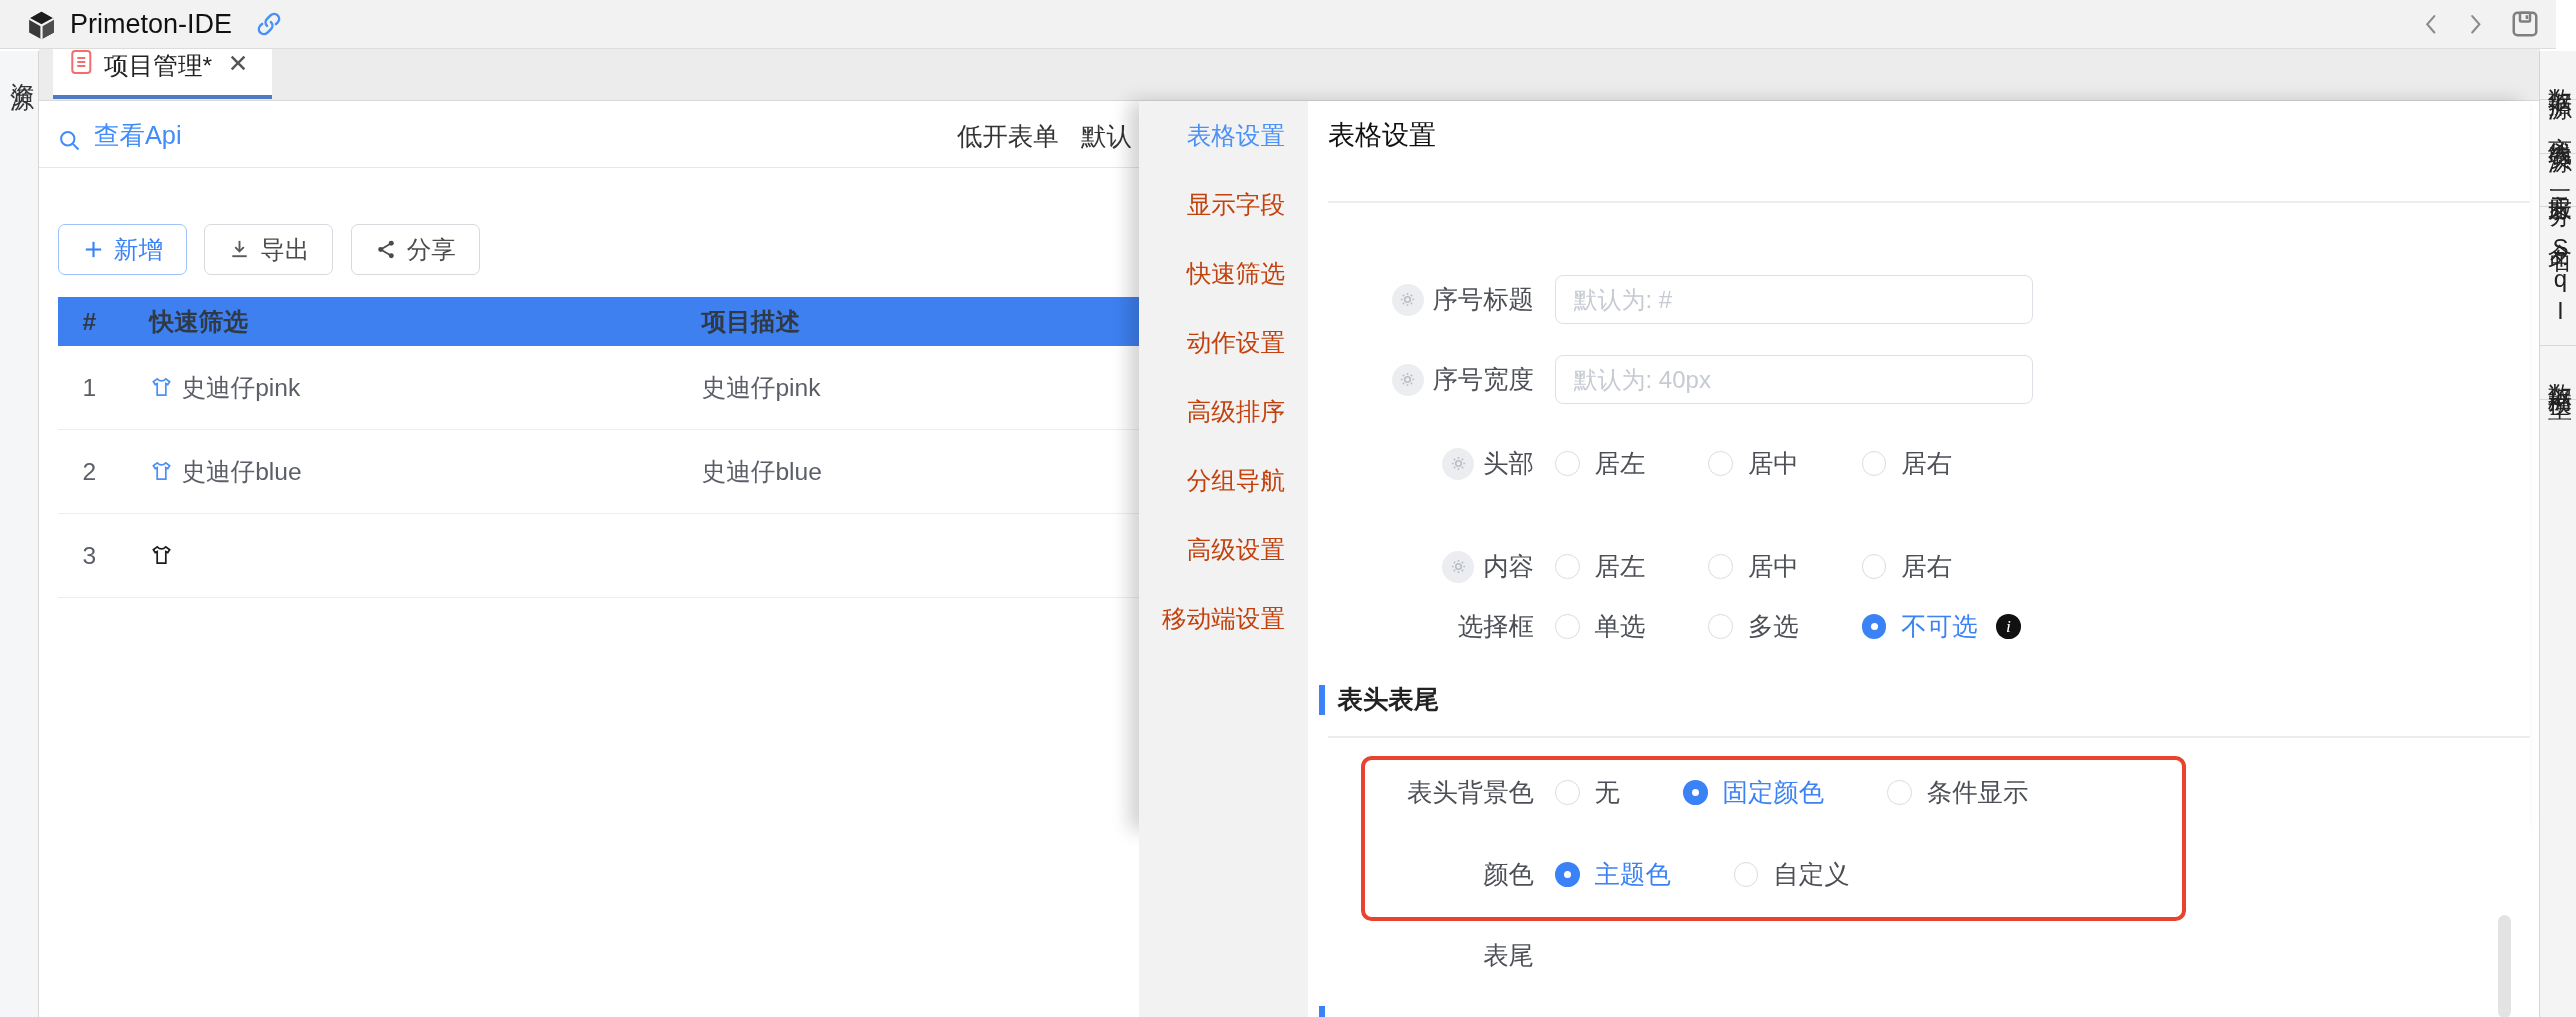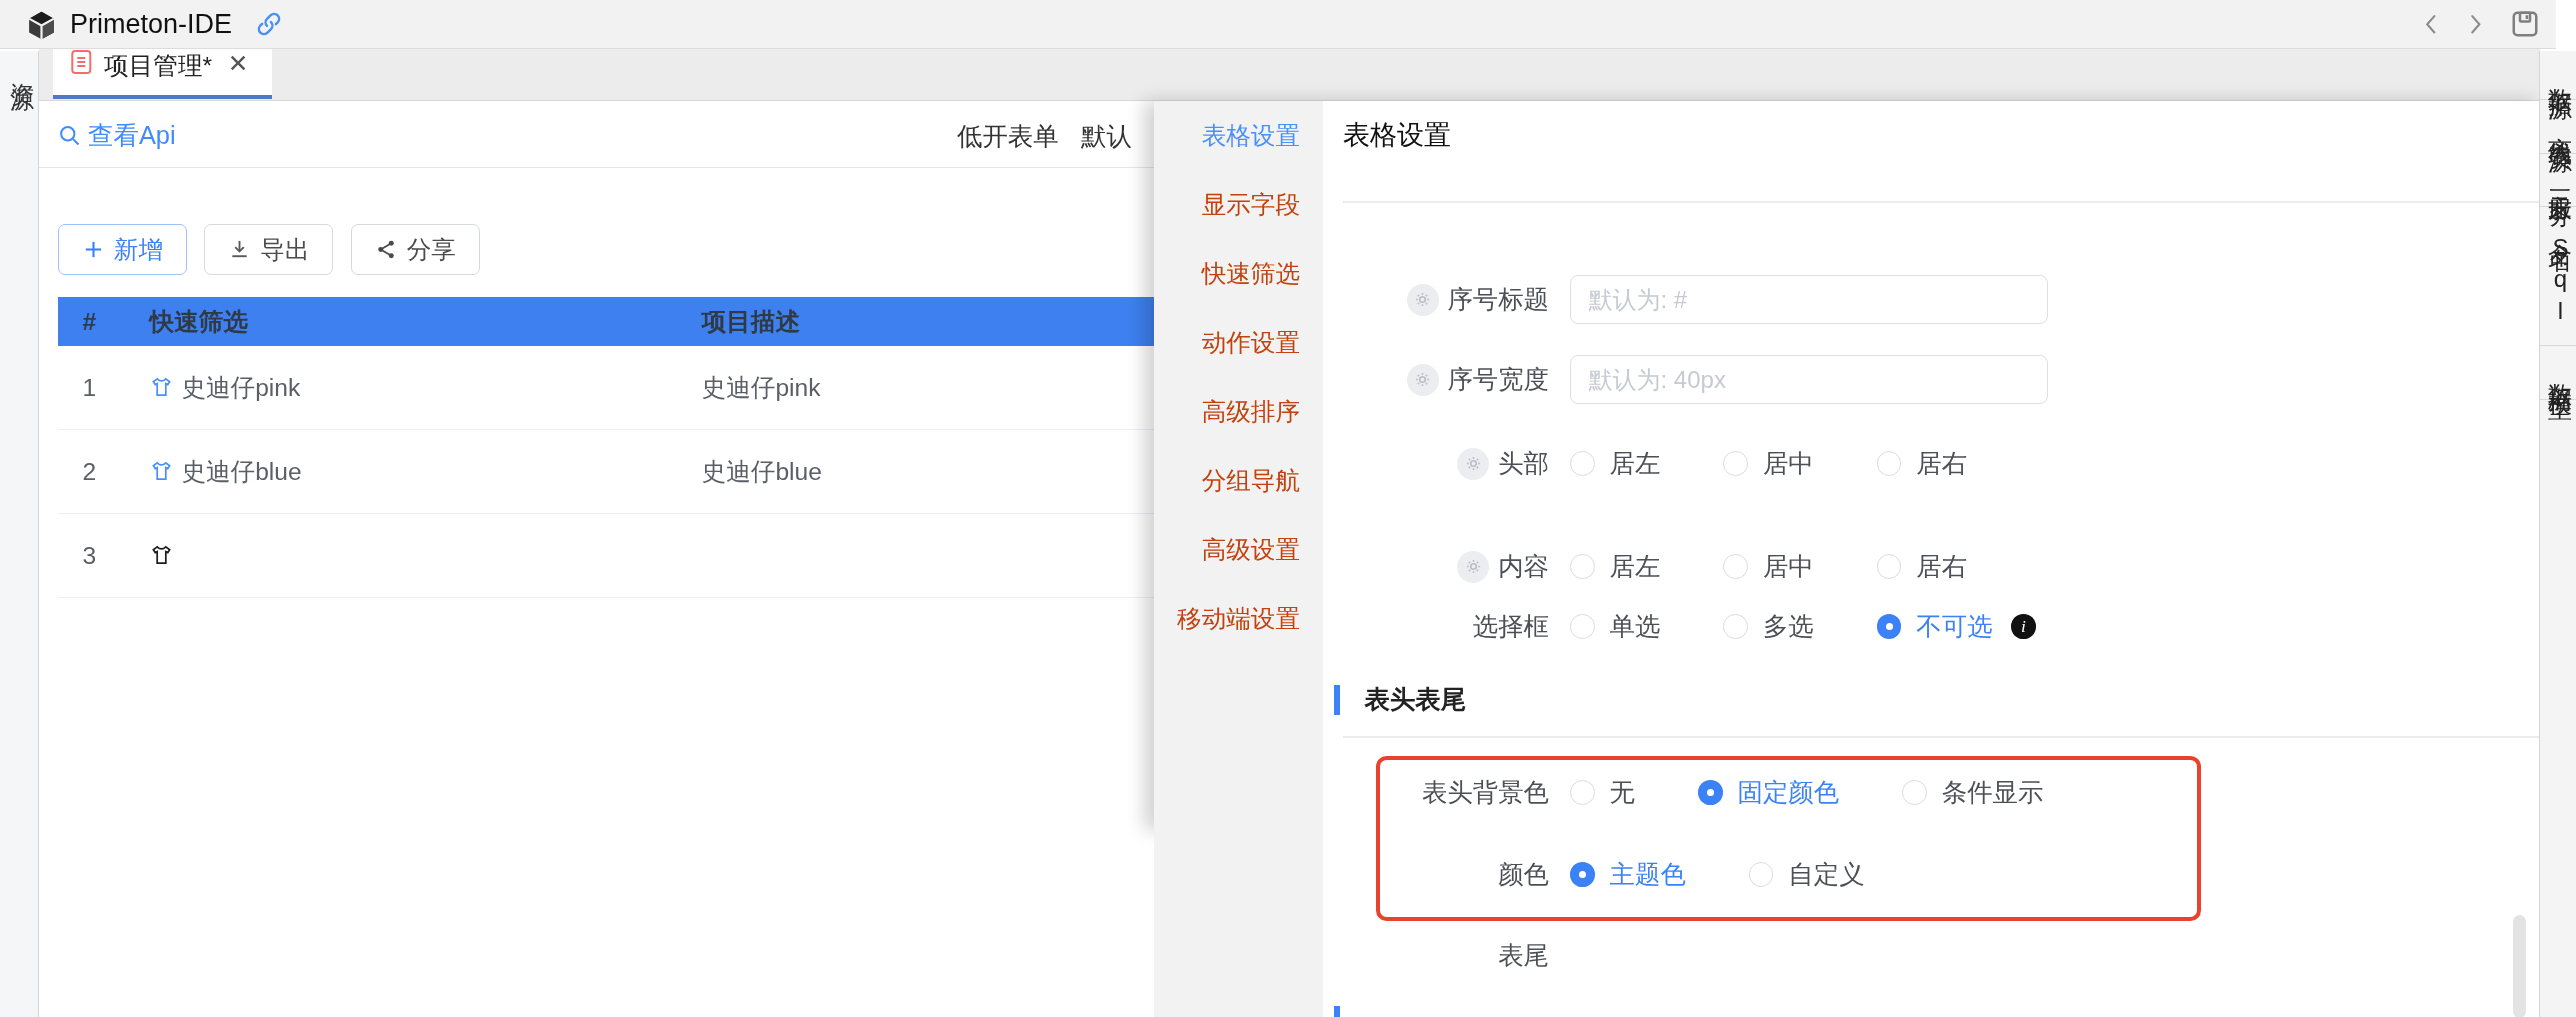--- a/index.html
+++ b/index.html
@@ -29,21 +29,21 @@
   .tab { position:absolute; left:14px; top:0; height:50px; width:219px; background:#fff;
          display:flex; align-items:flex-start; padding:0 16px; gap:10.5px;
          border-bottom:4.4px solid #4d7ac2; }
   .tab-label { font-size:24.6px; color:#222; white-space:nowrap; }
   .tab-close { font-size:24.6px; color:#555; margin-left:5.3px; cursor:pointer; }
 
   
   .main { position:absolute; left:39px; top:101px; width:2501px; height:916px; background:#fff; z-index:10; }
   .toolbar { position:absolute; left:0; top:0; width:1140px; height:67px; background:#fff;
              border-bottom:1.8px solid #e6e6e6; }
-  .view-api { position:absolute; left:17.5px; top:17.5px; display:flex; align-items:center; gap:7px;
+  .view-api { position:absolute; left:17.5px; top:17.5px; display:flex; align-items:flex-end; gap:13px;
               color:#3f8cfa; font-size:25.4px; cursor:pointer; }
   .tb-right-1 { position:absolute; left:918px; top:19px; font-size:25.4px; color:#333; }
   .tb-right-2 { position:absolute; left:1042px; top:19px; font-size:25.4px; color:#333; }
 
   .btn-row { position:absolute; left:19px; top:123px; display:flex; gap:17.5px; }
   .btn { height:51px; border:1.8px solid #d6d9de; border-radius:7px; background:#fff;
          display:flex; align-items:center; gap:8.8px; padding:0 23px; font-size:24.6px; color:#4c4c4c; cursor:pointer; }
   .btn.primary { border-color:#9cc2f7; color:#3b82f6; }
 
   .ptable { position:absolute; left:19px; top:196px; width:1138px; }
@@ -51,21 +51,21 @@
            align-items:center; color:#2f3a46; font-weight:bold; font-size:24.6px; }
   .thead > div { padding-left:24.6px; }
   .trow { display:grid; grid-template-columns:67px 552px 1fr; height:84px; align-items:center;
           border-bottom:1.8px solid #ebeef5; font-size:24.6px; color:#5a5e66; }
   .trow > div { padding-left:24.6px; }
   .name-cell { display:flex; align-items:center; gap:8.8px; padding-left:24.6px; }
   .shirt { width:23px; height:23px; flex:0 0 23px; }
 
   
   .panel { position:absolute; left:1139px; top:101px; width:1391px; height:729px; background:#fff;
-           box-shadow:-10.5px 0 17.5px rgba(0,0,0,0.18); z-index:45;margin-left:15px; }
+           box-shadow:-10.5px 0 17.5px rgba(0,0,0,0.18); z-index:45; }
   .panel-menu { position:absolute; left:0; top:0; width:169px; height:916px; background:#f2f2f3; }
   .pm-item { height:69px; display:flex; align-items:center; justify-content:flex-end;
              padding-right:23px; font-size:24.6px; color:#c2410c; cursor:pointer; white-space:nowrap; }
   .pm-item.active { color:#4a90f6; }
   .panel-body { position:absolute; left:169px; top:0; width:1222px; height:916px; background:#fff; overflow:hidden; }
   .panel-title { position:absolute; left:20px; top:16px; font-size:27px; color:#111; }
   .panel-divider { position:absolute; left:20px; top:100px; right:0; height:1.8px; background:#ebecef; }
 
   .form-row { position:absolute; left:0; width:1222px; height:51px; display:flex; align-items:center; }
   .f-label { width:226px; display:flex; align-items:center; justify-content:flex-end; gap:8.8px;
@@ -82,21 +82,21 @@
   .radio { width:24.6px; height:24.6px; border-radius:50%; border:1.8px solid #d9dce3; background:#fff; flex:0 0 24.6px; }
   .radio.sel { border:none; background:#3b82f6; position:relative; }
   .radio.sel::after { content:""; position:absolute; left:8.8px; top:8.8px; width:7px; height:7px;
                       border-radius:50%; background:#fff; }
   .opt-label { font-size:25.4px; color:#4c4f55; white-space:nowrap; }
   .opt-label.sel-label { color:#3b82f6; }
   .info { display:inline-flex; align-items:center; justify-content:center; width:24.6px; height:24.6px;
           border-radius:50%; background:#111; color:#fff; font-size:17.5px; font-style:italic;
           font-family:"Liberation Serif", serif; margin-left:3.5px; }
 
-  .section-hd { position:absolute; left:11.4px; display:flex; align-items:center; gap:24px; }
+  .section-hd { position:absolute; left:11.4px; display:flex; align-items:center; gap:12px; }
   .section-bar { width:6.1px; height:30px; background:#3b82f6; }
   .section-title { font-size:25.4px; color:#222; font-weight:bold; }
   .section-div { position:absolute; left:20px; right:0; height:1.8px; background:#ebecef; }
 
   .annotation { position:absolute; left:53px; top:655px; width:825px; height:165px;
                 border:4.4px solid #e8432e; border-radius:10.5px; pointer-events:none; z-index:5; }
 
   .seg-group { display:flex; }
   .seg-btn { height:49px; padding:0 26px; border:1.8px solid #d6d9de; background:#fff; font-size:24.6px;
              color:#4c4f55; display:flex; align-items:center; cursor:pointer; }

